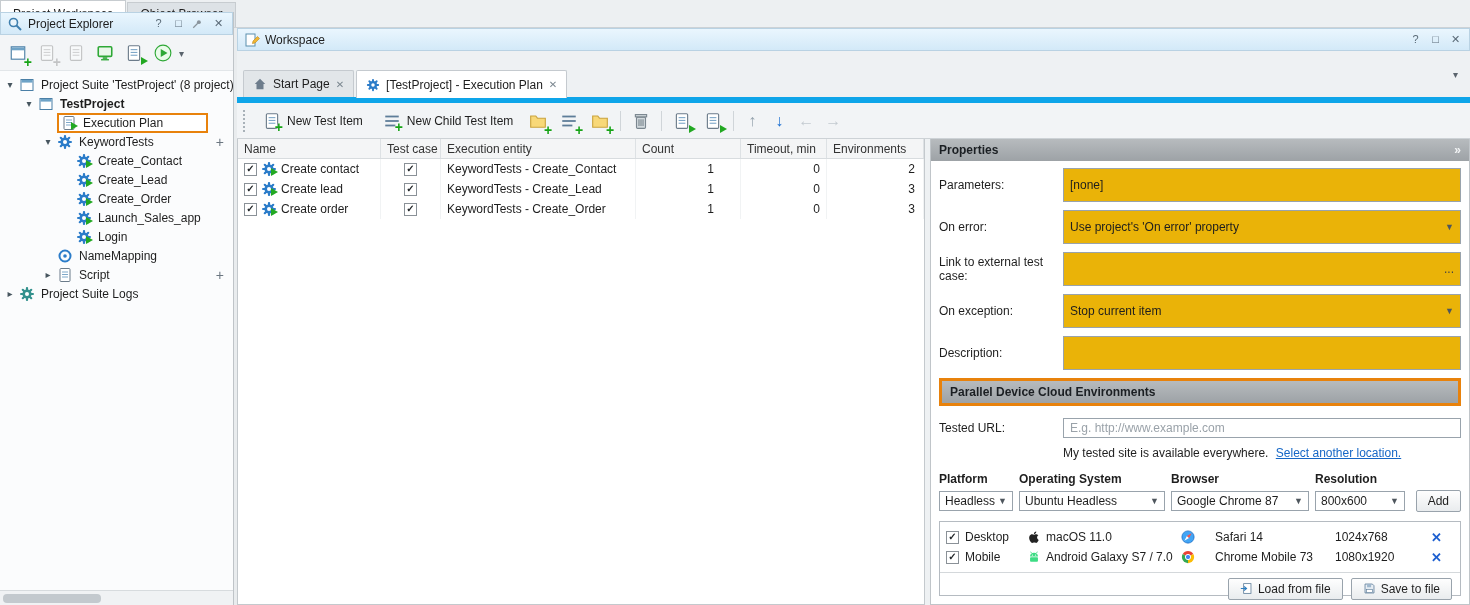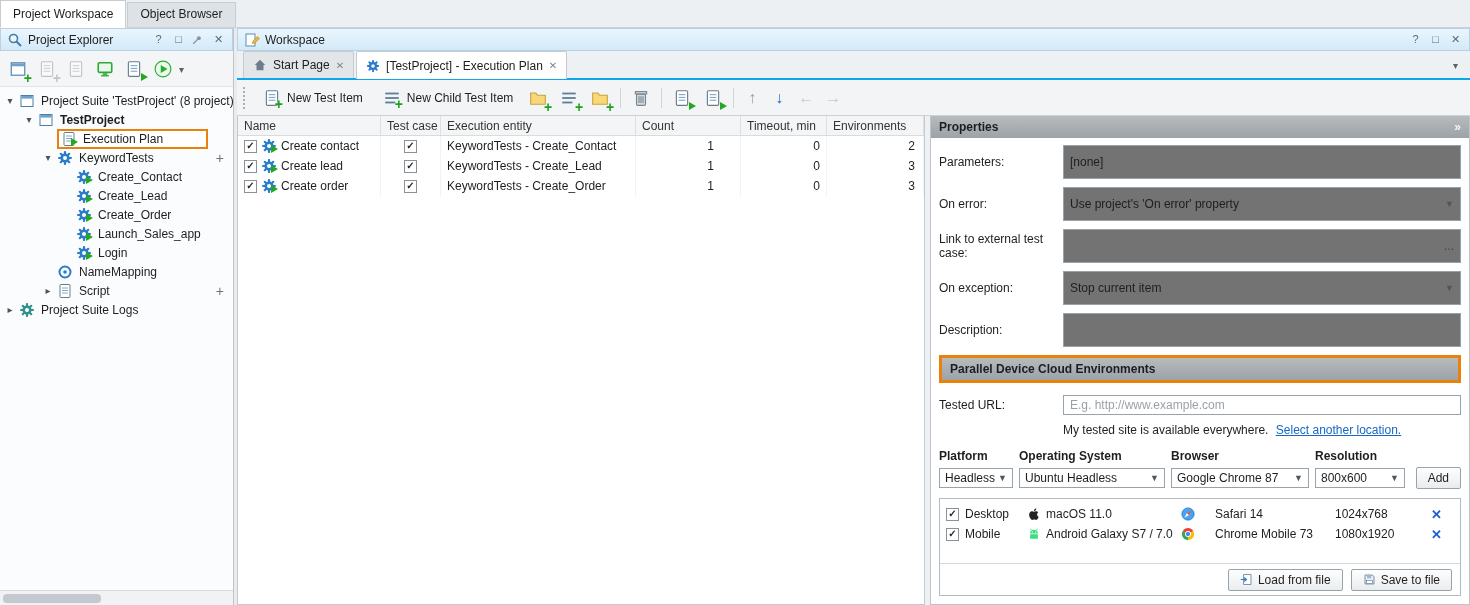--- a/index.html
+++ b/index.html
@@ -23,21 +23,21 @@
   
   .panel-header { height:23px; background:linear-gradient(#eaf6fe,#d3e9f8);
     border:1px solid #b9d2e3; display:flex; align-items:center; gap:5px; padding:0 6px; }
   .panel-title { white-space:nowrap; }
   .ph-spacer { flex:1; }
   .ph-btn { color:#5a6a77; width:15px; text-align:center; font-size:11px; line-height:15px; }
   .gq::after{content:"?"} .gsq::after{content:"□"} .gx::after{content:"✕"}
   .hicon { width:16px; height:16px; }
 
   
-  #left-panel { position:absolute; top:28px; left:0; width:234px; bottom:0;
+  #left-panel { position:absolute; top:12px; left:0; width:234px; bottom:0;
     background:#fbfcfd; border-right:1px solid #bfc4c8; display:flex; flex-direction:column; }
   .pe-toolbar { height:36px; background:#f3f5f7; display:flex; align-items:center;
     gap:3px; padding:0 5px; border-bottom:1px solid #e2e6e9; }
   .tbtn { width:26px; height:26px; position:relative; display:flex; align-items:center;
     justify-content:center; border-radius:2px; }
   .tbtn svg { width:18px; height:18px; }
   .tbtn.disabled { opacity:.4; filter:grayscale(1); }
   .badge-plus::after { content:"+"; position:absolute; right:-1px; bottom:-4px;
     color:#17a317; font-weight:bold; font-size:14px; text-shadow:0 0 2px #fff; }
   .badge-play::after { content:""; position:absolute; right:-1px; bottom:1px;
@@ -59,22 +59,22 @@
   .row-plus::after{content:"+"}
   .c-blue{color:#2b7cc9} .c-steel{color:#5b8fae} .c-teal{color:#33918d} .c-gray{color:#75818c}
 
   .hscroll { height:15px; border-top:1px solid #d7dbde; background:#f0f2f4; position:relative; }
   .hscroll .thumb { position:absolute; left:3px; top:3px; height:9px; width:98px;
     background:#c3c9ce; border-radius:4px; }
 
   
   #main { position:absolute; top:28px; left:237px; right:0; bottom:0;
     display:flex; flex-direction:column; background:#eef1f3; }
-  .doc-tabs { height:29px; display:flex; align-items:flex-end; gap:2px;
-    padding:0 6px; border-bottom:2px solid #0ea5e9; background:#eef1f3; }
+  .doc-tabs { height:52px; display:flex; align-items:flex-end; gap:2px;
+    padding:0 6px; border-bottom:6px solid #0ea5e9; background:#eef1f3; }
   .dtab { height:27px; display:flex; align-items:center; gap:6px; padding:0 9px;
     background:#e2e6e9; border:1px solid #c5cacf; border-bottom:none;
     border-radius:2px 2px 0 0; white-space:nowrap; }
   .dtab.active { background:#fff; margin-bottom:-1px; height:28px; }
   .dtab .gx { color:#7a868f; font-size:10px; }
   .dtab svg { width:14px; height:14px; }
   .dt-caret { margin-left:auto; align-self:center; padding-right:6px; }
 
   .ws-toolbar { height:36px; display:flex; align-items:center; gap:5px;
     padding:0 6px; background:#f2f4f6; border-bottom:1px solid #cdd2d6; }
@@ -115,21 +115,21 @@
   
   .props { flex:1; min-width:0; background:#fff; border:1px solid #c0c5c9;
     border-top:none; display:flex; flex-direction:column; }
   .props-header { height:22px; flex:0 0 22px; background:linear-gradient(#b7bbbe,#9da2a6);
     display:flex; align-items:center; padding:0 8px; font-weight:bold; color:#1b1f23; }
   .chevrons { margin-left:auto; color:#f2f4f5; font-weight:bold; }
   .chevrons::after{content:"»"}
   .props-body { flex:1; min-height:0; padding:7px 8px 8px; display:flex; flex-direction:column; }
   .prow { display:flex; align-items:center; margin-bottom:8px; }
   .plabel { width:124px; flex:0 0 124px; }
-  .fieldbox { flex:1; height:20px; border:1px solid #99a3ac; background:#737373;
+  .fieldbox { flex:1; height:20px; border:1px solid #99a3ac; background:#eab308;
     display:flex; align-items:center; padding:16px 6px; overflow:hidden; white-space:nowrap; }
   .fieldbox.dd .ddcaret { margin-left:auto; color:#4e565d; font-size:9px; }
   .ddcaret::after{content:"▼"}
   .dots { margin-left:auto; color:#444; }
   .dots::after{content:"..."}
   .parallel-header { height:28px; flex:0 0 28px; border:3px solid #E8820C;
     background:linear-gradient(#b7bbbe,#9da2a6); display:flex; align-items:center;
     padding:0 8px; font-weight:bold; color:#1b1f23; margin:0 0 12px; }
   .urlinput { flex:1; height:20px; border:1px solid #99a3ac; padding:0 6px;
     font-family:"Liberation Sans", sans-serif; font-size:12px; color:#1e1e1e; outline:none; }

